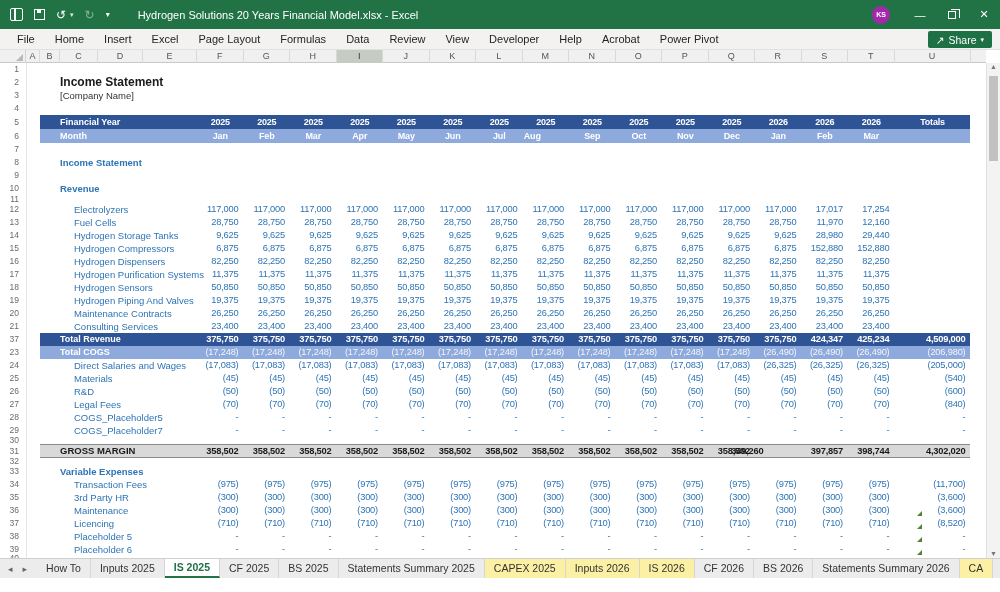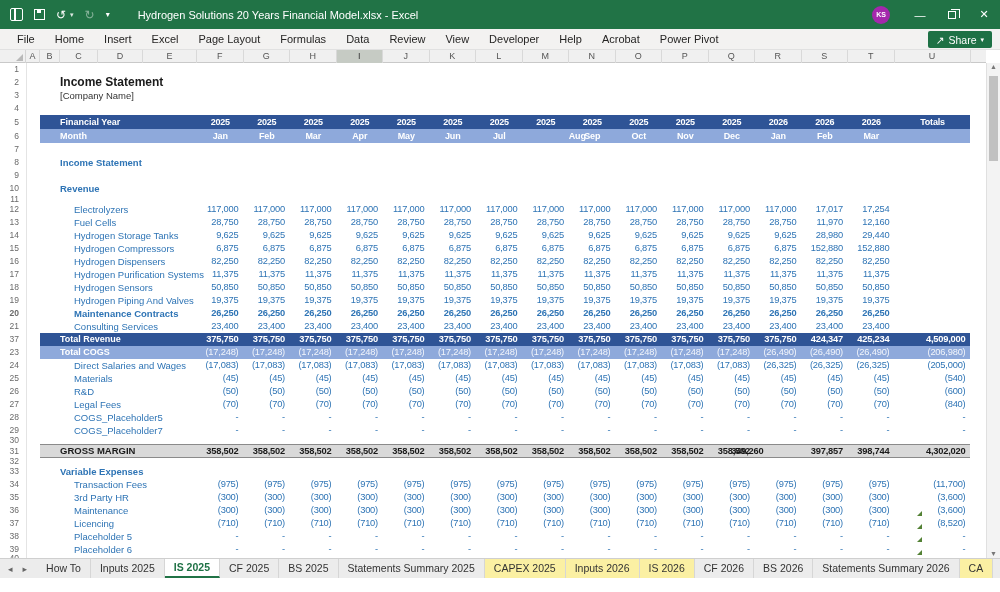--- a/index.html
+++ b/index.html
@@ -200,21 +200,21 @@
         <span class="rn" style="line-height: 14px;">6</span>
         <div class="strip"></div>
         <span class="label" style="line-height: 14px;">Month</span>
         <span class="val" style="left: 197px; width: 46.5px; line-height: 14px;">Jan</span>
         <span class="val" style="left: 243.5px; width: 46.5px; line-height: 14px;">Feb</span>
         <span class="val" style="left: 290px; width: 46.5px; line-height: 14px;">Mar</span>
         <span class="val" style="left: 336.5px; width: 46.5px; line-height: 14px;">Apr</span>
         <span class="val" style="left: 383px; width: 46.5px; line-height: 14px;">May</span>
         <span class="val" style="left: 429.5px; width: 46.5px; line-height: 14px;">Jun</span>
         <span class="val" style="left: 476px; width: 46.5px; line-height: 14px;">Jul</span>
-        <span class="val" style="left: 554px; width: 46.5px; line-height: 14px;">Aug</span>
+        <span class="val" style="left: 509px; width: 46.5px; line-height: 14px;">Aug</span>
         <span class="val" style="left: 569px; width: 46.5px; line-height: 14px;">Sep</span>
         <span class="val" style="left: 615.5px; width: 46.5px; line-height: 14px;">Oct</span>
         <span class="val" style="left: 662px; width: 46.5px; line-height: 14px;">Nov</span>
         <span class="val" style="left: 708.5px; width: 46.5px; line-height: 14px;">Dec</span>
         <span class="val" style="left: 755px; width: 46.5px; line-height: 14px;">Jan</span>
         <span class="val" style="left: 801.5px; width: 46.5px; line-height: 14px;">Feb</span>
         <span class="val" style="left: 848px; width: 46.5px; line-height: 14px;">Mar</span>
       </div>
       <div class="gridrow k-blank" style="height: 13px;">
         <span class="rn" style="line-height: 13px;">7</span>
@@ -378,21 +378,21 @@
         <span class="val" style="left: 476px; width: 46.5px; line-height: 13px;">19,375</span>
         <span class="val" style="left: 522.5px; width: 46.5px; line-height: 13px;">19,375</span>
         <span class="val" style="left: 569px; width: 46.5px; line-height: 13px;">19,375</span>
         <span class="val" style="left: 615.5px; width: 46.5px; line-height: 13px;">19,375</span>
         <span class="val" style="left: 662px; width: 46.5px; line-height: 13px;">19,375</span>
         <span class="val" style="left: 708.5px; width: 46.5px; line-height: 13px;">19,375</span>
         <span class="val" style="left: 755px; width: 46.5px; line-height: 13px;">19,375</span>
         <span class="val" style="left: 801.5px; width: 46.5px; line-height: 13px;">19,375</span>
         <span class="val" style="left: 848px; width: 46.5px; line-height: 13px;">19,375</span>
       </div>
-      <div class="gridrow k-item" style="height: 13px; font-weight: bold;">
+      <div class="gridrow k-item" style="height: 13px;">
         <span class="rn" style="line-height: 13px;">20</span>
         <span class="label" style="line-height: 13px;">Maintenance Contracts</span>
         <span class="val" style="left: 197px; width: 46.5px; line-height: 13px;">26,250</span>
         <span class="val" style="left: 243.5px; width: 46.5px; line-height: 13px;">26,250</span>
         <span class="val" style="left: 290px; width: 46.5px; line-height: 13px;">26,250</span>
         <span class="val" style="left: 336.5px; width: 46.5px; line-height: 13px;">26,250</span>
         <span class="val" style="left: 383px; width: 46.5px; line-height: 13px;">26,250</span>
         <span class="val" style="left: 429.5px; width: 46.5px; line-height: 13px;">26,250</span>
         <span class="val" style="left: 476px; width: 46.5px; line-height: 13px;">26,250</span>
         <span class="val" style="left: 522.5px; width: 46.5px; line-height: 13px;">26,250</span>

